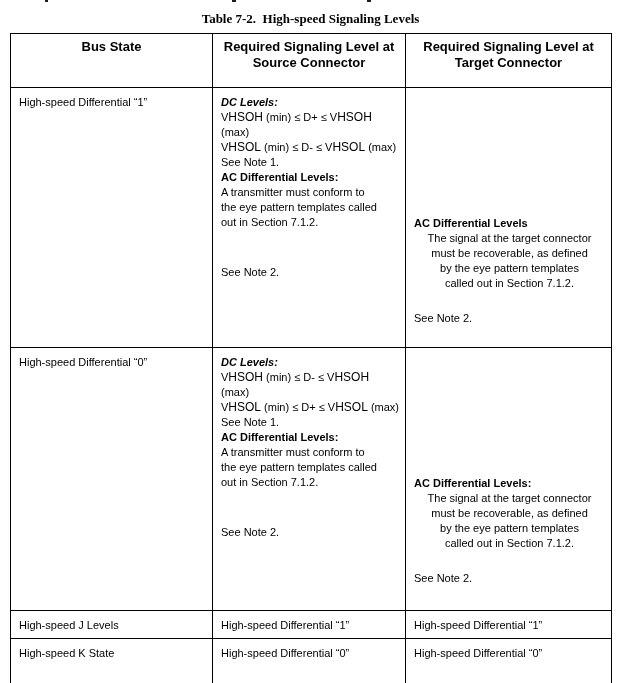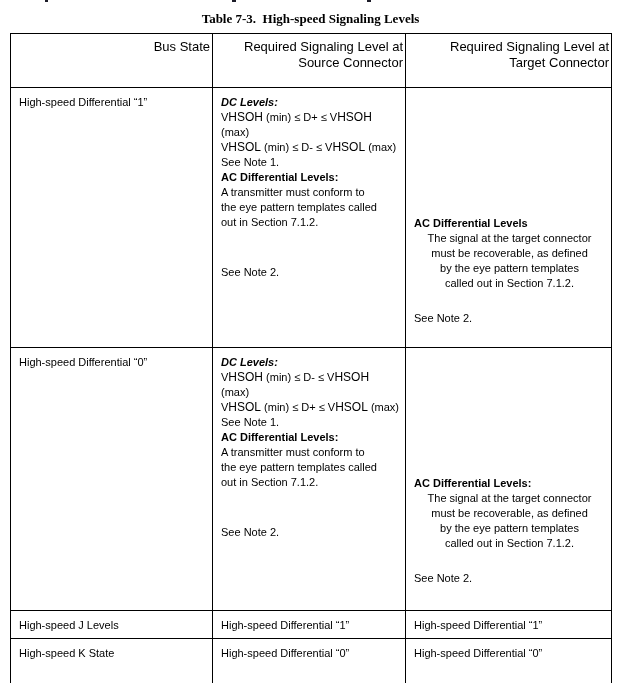--- a/index.html
+++ b/index.html
@@ -33,23 +33,23 @@
     margin-left: 10px;
     width: 601px;
   }
   .sig th, .sig td {
     border: 1px solid #000000;
     vertical-align: top;
     overflow: hidden;
   }
   .sig th {
     font-size: 13px;
-    font-weight: normal;
+    font-weight: bold;
     line-height: 16px;
-    text-align: right;
+    text-align: center;
     padding: 5px 2px 0 2px;
     height: 48px;
     white-space: pre-line;
   }
   .sig td {
     font-size: 11px;
     line-height: 15px;
     padding: 7px 6px 0 8px;
   }
   tr.row-tall1 { height: 260px; }
@@ -70,21 +70,21 @@
   p.note2     { margin: 0; }
   .vs { font-size: 12px; }
 </style>
 </head>
 <body>
 
 <div class="frag f1"></div>
 <div class="frag f2"></div>
 <div class="frag f3"></div>
 
-<div class="caption">Table 7-3.  High-speed Signaling Levels</div>
+<div class="caption">Table 7-2.  High-speed Signaling Levels</div>
 
 <table class="sig">
   <colgroup>
     <col style="width:202px">
     <col style="width:193px">
     <col style="width:206px">
   </colgroup>
   <thead>
     <tr>
       <th>Bus State</th>

